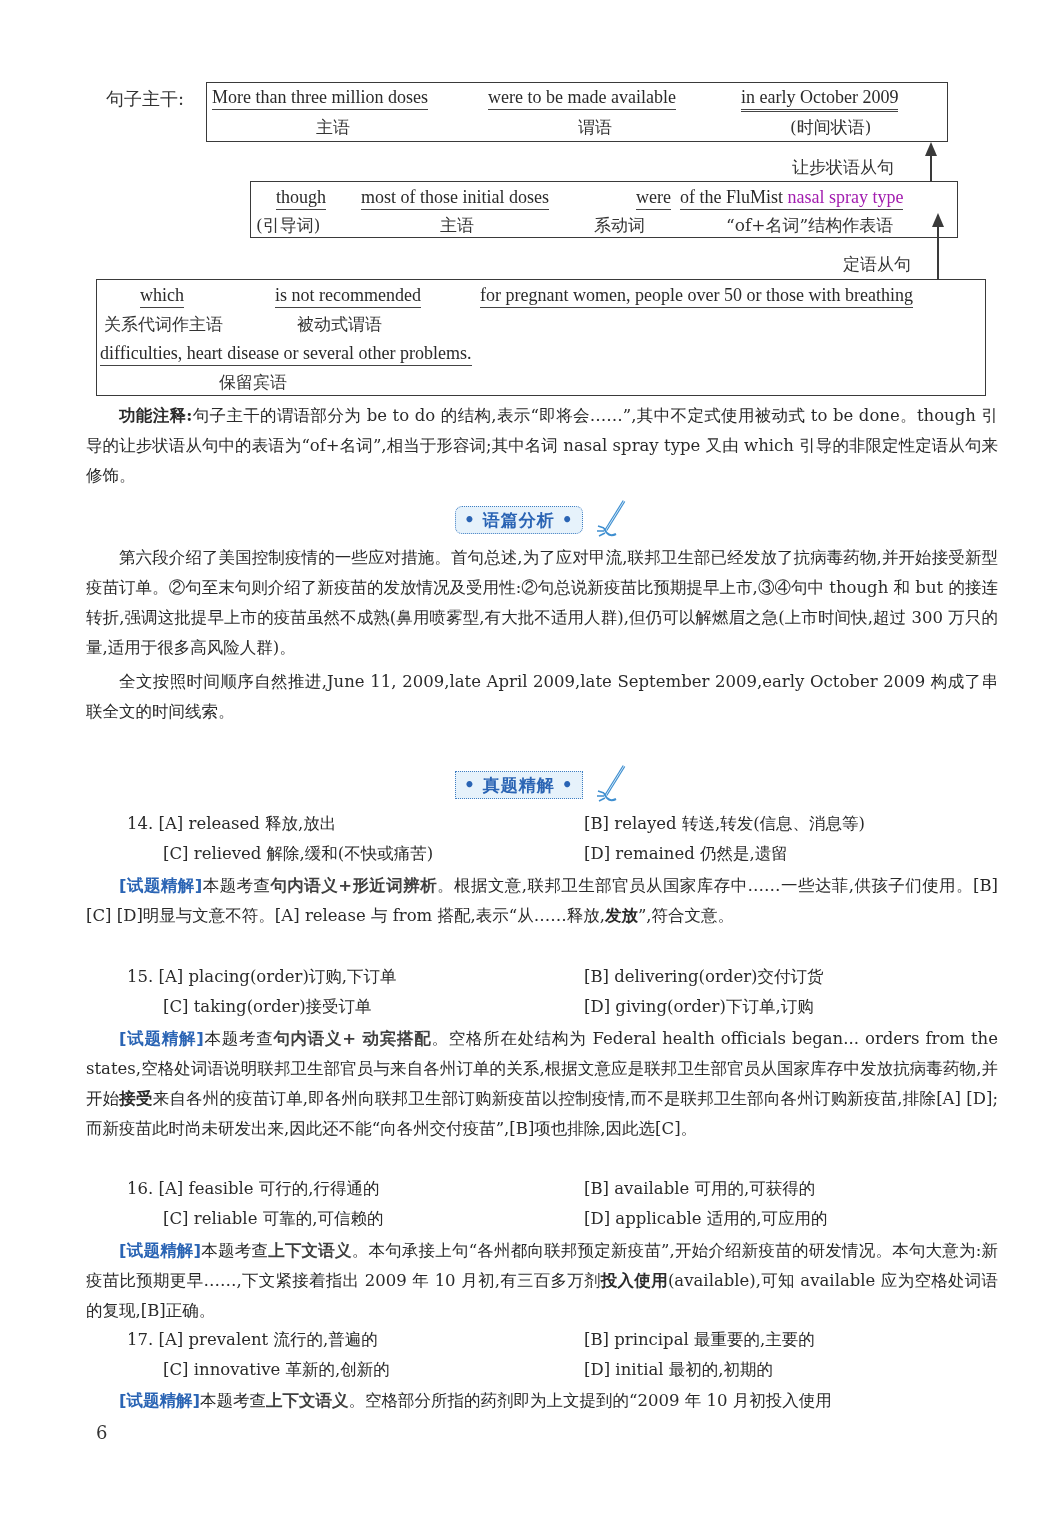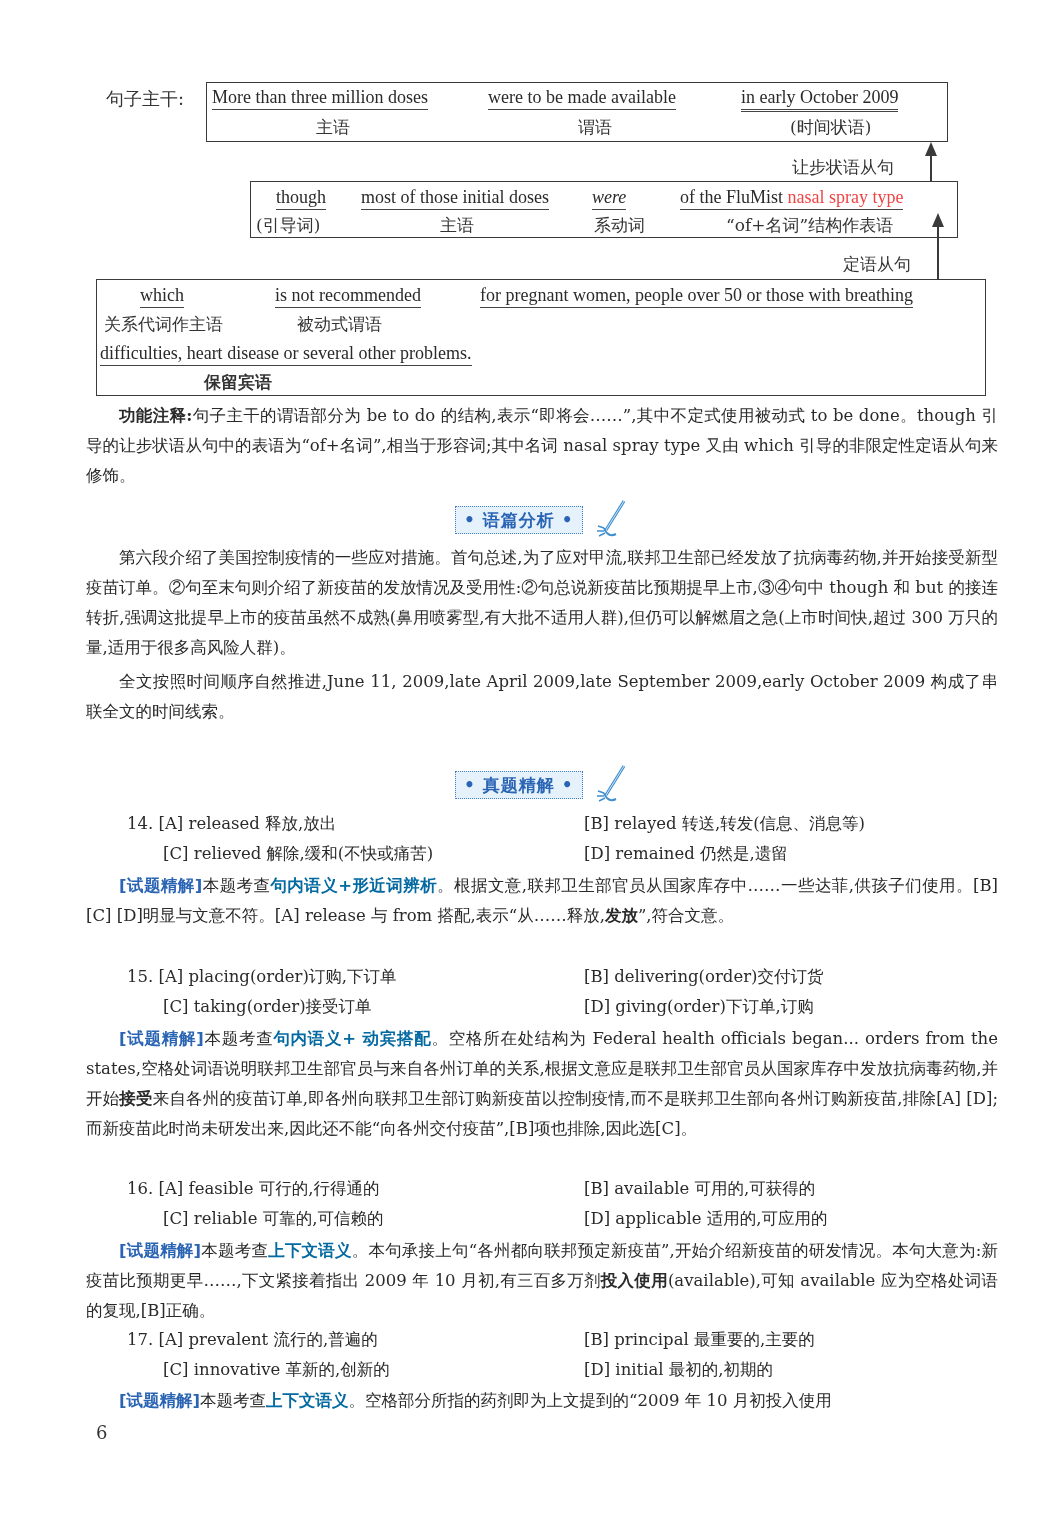--- a/index.html
+++ b/index.html
@@ -6,27 +6,27 @@
     body {
       width: 1049px; height: 1535px; background: #ffffff; position: relative;
       font-family: "DejaVu Serif", "Liberation Serif", serif; color: #2a2a2a;
       overflow: hidden;
     }
     .en { font-family: "Liberation Serif", "DejaVu Serif", serif; }
     .box { position: absolute; border: 1.5px solid #3a3a3a; box-sizing: border-box; }
     .ul { position: absolute; white-space: nowrap; font-size: 18px; line-height: 22px; border-bottom: 1.5px solid #444; padding-bottom: 1px; }
     .ul.dbl { border-bottom: 3.5px double #444; }
     .lbl { position: absolute; white-space: nowrap; font-size: 17px; line-height: 22px; color: #333; }
-    .blue { color: #ef4444; }
+    .blue { color: #a21caf; }
     .para { position: absolute; left: 86px; width: 912px; font-size: 16.5px; line-height: 30px; text-align: justify; color: #2a2a2a; }
     .para p { margin: 0; }
     .indent { text-indent: 2em; }
     .bold { font-weight: bold; }
     .tag-blue { color: #2a64b4; font-family: "DejaVu Sans", sans-serif; font-weight: bold; }
-    .kw-blue { color: #0369a1; font-family: "DejaVu Sans", sans-serif; font-weight: bold; }
+    .kw-blue { color: #404040; font-family: "DejaVu Sans", sans-serif; font-weight: bold; }
     .opt { position: absolute; font-size: 16.5px; line-height: 24px; white-space: nowrap; }
     .section-title {
       position: absolute; height: 26px; border: 1.5px dotted #3f7ec2; background: #e6f2fb;
       color: #2a64b4; font-family: "DejaVu Sans", sans-serif; font-weight: bold; font-size: 17px;
       line-height: 26px; padding: 0 8px; white-space: nowrap; letter-spacing: 1px;
     }
     .pen { position: absolute; width: 34px; height: 40px; }
     .arrow-line { position: absolute; width: 2px; background: #3a3a3a; }
     .arrow-head { position: absolute; width: 0; height: 0; border-left: 6px solid transparent; border-right: 6px solid transparent; border-bottom: 14px solid #3a3a3a; }
     .page-num { position: absolute; left: 96px; top: 1422px; font-size: 18px; color: #333; }
@@ -47,44 +47,44 @@
 
   <div class="arrow-head" style="left:925px;top:142px;"></div>
   <div class="arrow-line" style="left:930px;top:154px;height:28px;"></div>
   <span class="lbl" style="left:792px;top:156px;">让步状语从句</span>
 
   <div class="box" style="left:250px;top:181px;width:708px;height:57px;"></div>
   <span class="ul en" style="left:276px;top:186px;">though</span>
   <span class="lbl" style="left:256px;top:214px;">(引导词)</span>
   <span class="ul en" style="left:361px;top:186px;">most of those initial doses</span>
   <span class="lbl" style="left:440px;top:214px;">主语</span>
-  <span class="ul en" style="left:592px;top:186px;font-style:italic;">were</span>
+  <span class="ul en" style="left:636px;top:186px;">were</span>
   <span class="lbl" style="left:594px;top:214px;">系动词</span>
   <span class="ul en" style="left:680px;top:186px;"><span>of the FluMist </span><span class="blue">nasal spray type</span></span>
   <span class="lbl" style="left:726px;top:214px;">“of+名词”结构作表语</span>
 
   <div class="arrow-head" style="left:932px;top:213px;"></div>
   <div class="arrow-line" style="left:937px;top:226px;height:54px;"></div>
   <span class="lbl" style="left:843px;top:253px;">定语从句</span>
 
   <div class="box" style="left:96px;top:279px;width:890px;height:117px;"></div>
   <span class="ul en" style="left:140px;top:284px;">which</span>
   <span class="lbl" style="left:104px;top:313px;">关系代词作主语</span>
   <span class="ul en" style="left:275px;top:284px;">is not recommended</span>
   <span class="lbl" style="left:297px;top:313px;">被动式谓语</span>
   <span class="ul en" style="left:480px;top:284px;">for pregnant women, people over 50 or those with breathing</span>
   <span class="ul en" style="left:100px;top:342px;">difficulties, heart disease or  several other problems.</span>
-  <span class="lbl" style="left:204px;top:371px;font-weight:bold;">保留宾语</span>
+  <span class="lbl" style="left:219px;top:371px;">保留宾语</span>
 </div>
 
 <div class="para" style="top:401px;">
   <p class="indent"><span class="bold">功能注释:</span><span>句子主干的谓语部分为 be to do 的结构,表示“即将会……”,其中不定式使用被动式 to be done。though 引导的让步状语从句中的表语为“of+名词”,相当于形容词;其中名词 nasal spray type 又由 which 引导的非限定性定语从句来修饰。</span></p>
 </div>
 
-<div class="section-title" style="left:455px;top:506px;">• 语篇分析 •</div>
+<div class="section-title" style="left:455px;top:506px;border-radius:7px;">• 语篇分析 •</div>
 <svg class="pen" style="left:594px;top:498px;" viewBox="0 0 34 40">
   <line x1="30" y1="3" x2="12" y2="32" stroke="#3f8fd0" stroke-width="3"></line>
   <line x1="30" y1="3" x2="12" y2="32" stroke="#cfe6f7" stroke-width="1"></line>
   <path d="M4 28 L10 30 M3 33 L10 33 M5 38 L11 35" stroke="#3f8fd0" stroke-width="1.5" fill="none"></path>
   <path d="M10 30 Q14 40 22 36" stroke="#3f8fd0" stroke-width="2" fill="none"></path>
 </svg>
 
 <div class="para" style="top:543px;">
   <p class="indent">第六段介绍了美国控制疫情的一些应对措施。首句总述,为了应对甲流,联邦卫生部已经发放了抗病毒药物,并开始接受新型疫苗订单。②句至末句则介绍了新疫苗的发放情况及受用性:②句总说新疫苗比预期提早上市,③④句中 though 和 but 的接连转折,强调这批提早上市的疫苗虽然不成熟(鼻用喷雾型,有大批不适用人群),但仍可以解燃眉之急(上市时间快,超过 300 万只的量,适用于很多高风险人群)。</p>
   <p class="indent" style="margin-top:4px;">全文按照时间顺序自然推进,June 11, 2009,late April 2009,late September 2009,early October 2009 构成了串联全文的时间线索。</p>

